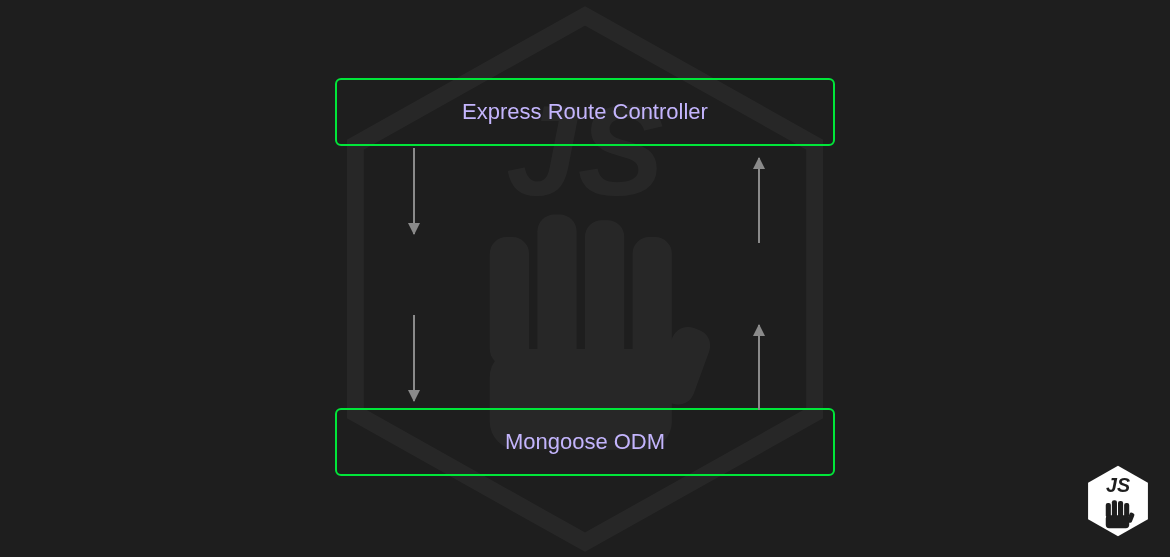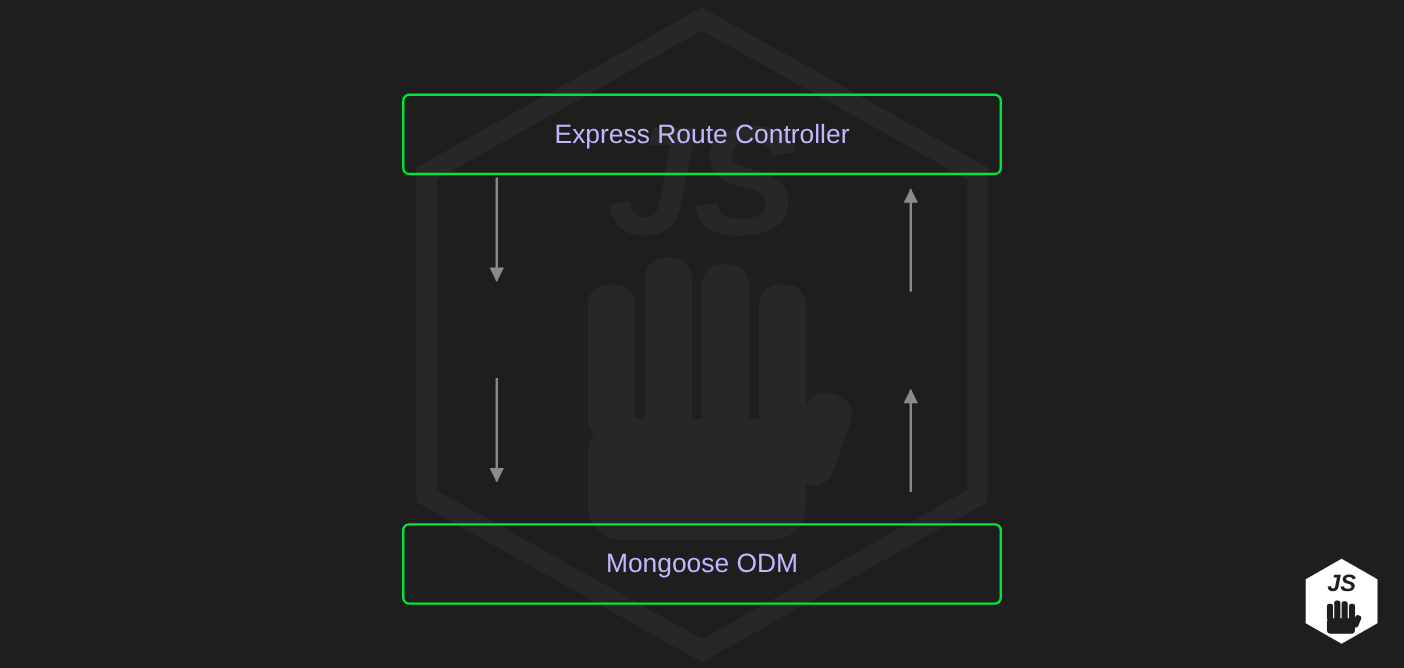--- a/index.html
+++ b/index.html
@@ -36,21 +36,21 @@
     color: #c4b5fd;
     font-size: 22px;
     font-weight: 400;
     display: flex;
     align-items: center;
     justify-content: center;
     position: absolute;
   }
   .box.top { top: 78px; }
   .box.mid { top: 245px; }
-  .box.bot { top: 436px; }
+  .box.bot { top: 408px; }
   .arrow {
     position: absolute;
     width: 2px;
     background: #8a8a8a;
   }
   .arrow::after {
     content: "";
     position: absolute;
     left: 50%;
     width: 0; height: 0;

